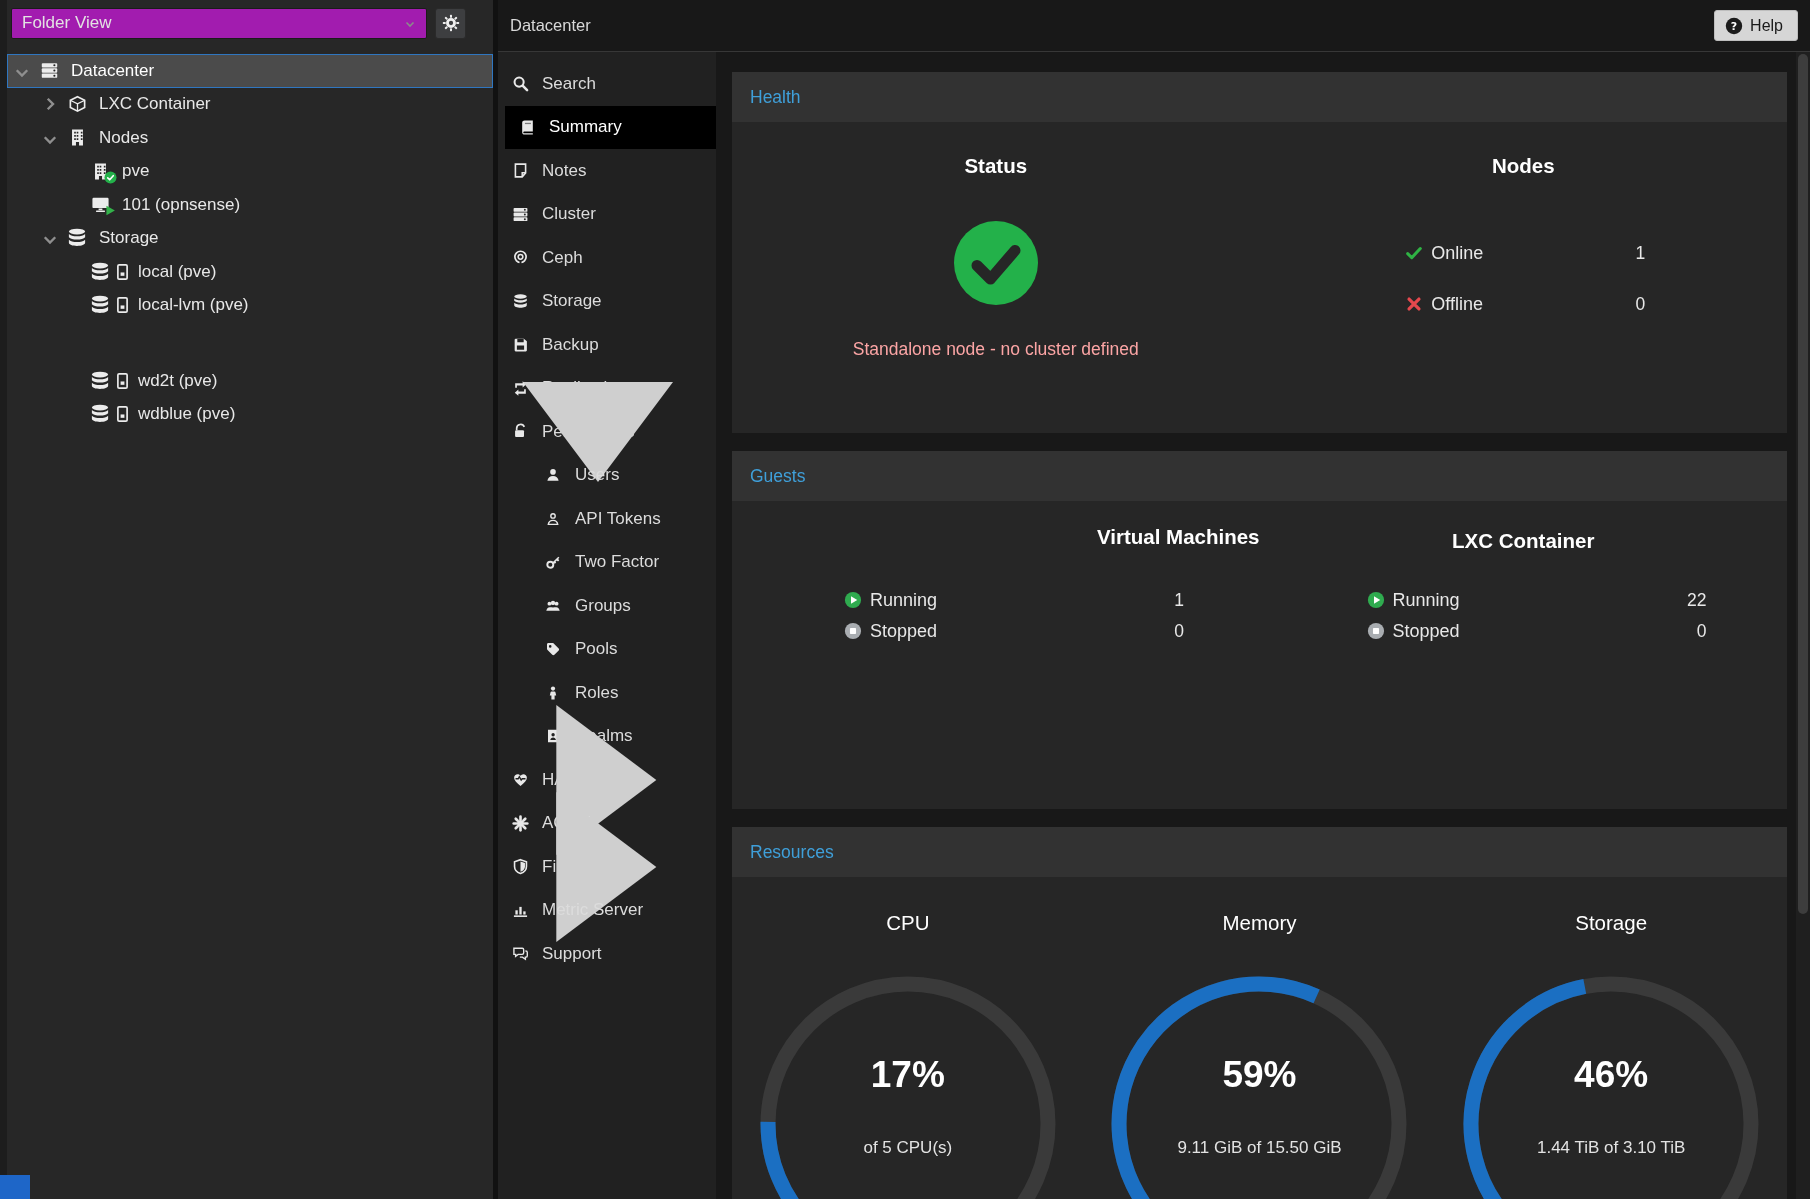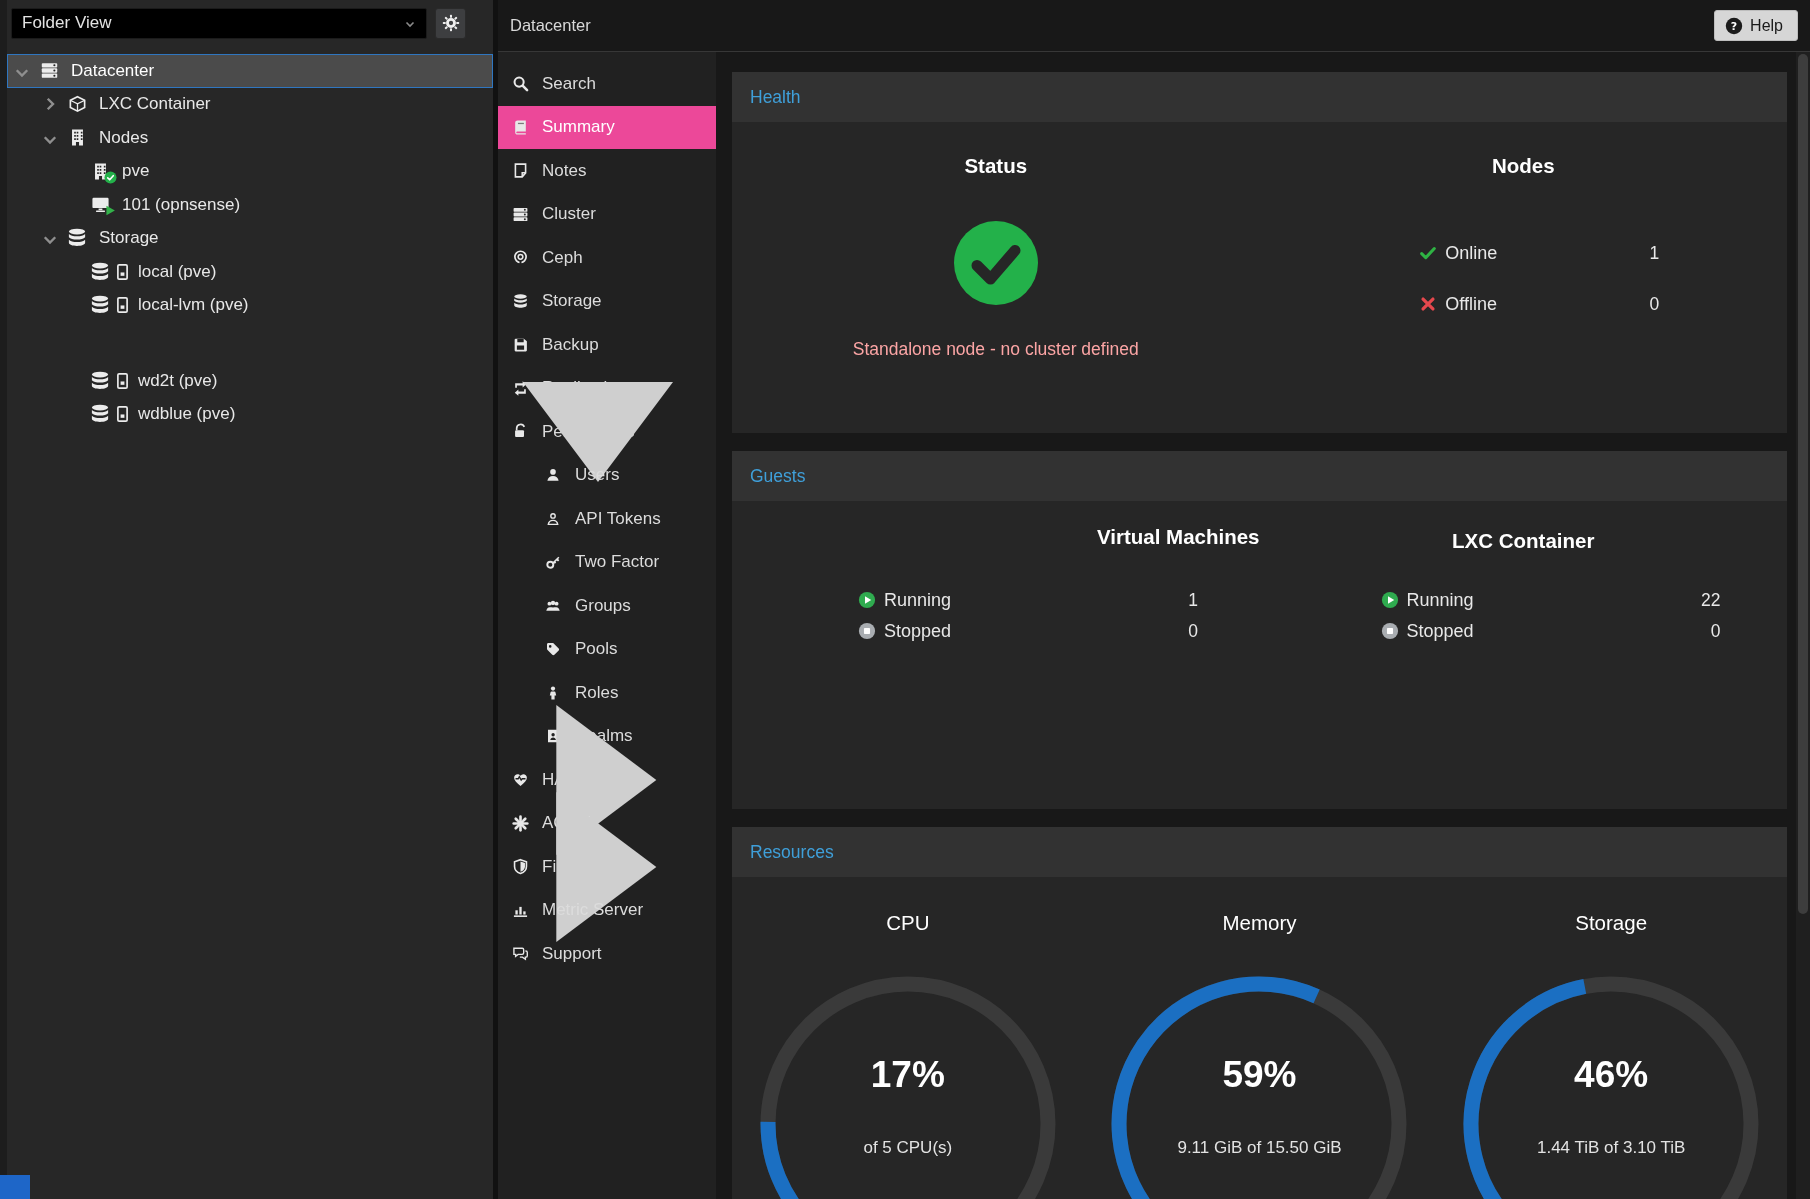--- a/index.html
+++ b/index.html
@@ -11,21 +11,21 @@
   }
   .app { display:flex; width:100%; height:100%; }
 
   
   .tree-panel {
     width:493px; background:#272727; border-left:7px solid #1d1d1d;
     flex:0 0 auto; display:flex; flex-direction:column;
   }
   .tree-toolbar { height:46px; display:flex; align-items:center; padding:0 27px 0 4px; }
   .combo {
-    flex:1; height:31px; background:#000000; border:1px solid #1b1b1b; border-radius:2px;
+    flex:1; height:31px; background:#a21caf; border:1px solid #1b1b1b; border-radius:2px;
     display:flex; align-items:center; justify-content:space-between;
     padding:0 10px; font-size:17px; color:#e3e3e3; cursor:pointer;
   }
   .combo .icon { color:#8a8a8a; }
   .gear-btn {
     width:31px; height:31px; margin-left:8px; background:#3d3e40; border:1px solid #2a2a2a;
     border-radius:3px; display:flex; align-items:center; justify-content:center; color:#f0f0f0;
     cursor:pointer;
   }
   .tree { padding-top:8px; }
@@ -65,41 +65,41 @@
   .m-item {
     height:43.5px; display:flex; align-items:center; position:relative;
     font-size:17px; color:#dcdcdc; cursor:pointer;
   }
   .m-item .m-ico { width:20px; height:18px; margin-left:12px; display:flex; align-items:center; justify-content:center; color:#e8e8e8; flex:0 0 auto; }
   .m-item .m-ico svg { width:17px; height:17px; display:block; }
   .m-item.sub .m-ico { margin-left:45px; }
   .m-item.sub .m-ico svg { width:16px; height:16px; }
   .m-label { margin-left:12px; white-space:nowrap; }
   .m-caret { position:absolute; right:18px; color:#cfcfcf; display:flex; }
-  .m-item.sel { background:#ec4899; color:#fff; }
+  .m-item.sel { background:#000000; color:#fff;margin-left:7px; }
   .m-item.hov { background:#585858; color:#fff; }
 
   
   .content { flex:1; background:#181818; padding:20px 23px 0 16px; position:relative; min-width:0; overflow:hidden; }
   .panel { background:#262626; margin-bottom:18px; }
   .panel-header { height:50px; background:#323232; display:flex; align-items:center; padding:0 18px; }
   .panel-title { color:#3f9fd9; font-size:17.5px; }
   .panel-body { position:relative; }
   #health-body { height:311px; }
   #guests-body { height:308px; }
   #resources-body { height:330px; }
 
   .half { position:absolute; top:0; height:100%; width:50%; }
   .half.l { left:0; } .half.r { left:50%; }
   .col-heading { position:absolute; top:32px; left:0; right:0; text-align:center; font-size:20.5px; font-weight:bold; color:#fff; }
   #status-circle { position:absolute; left:50%; top:97px; margin-left:-44px; width:88px; height:88px; }
   #status-message { position:absolute; top:217px; left:0; right:0; text-align:center; font-size:17.5px; color:#fca5a5; }
 
   .kv-block { position:absolute; left:50%; width:240px; margin-left:-120px; }
-  .kv-row { position:absolute; left:16px; width:100%; display:flex; align-items:center; height:34px; }
+  .kv-row { position:absolute; left:2px; width:100%; display:flex; align-items:center; height:34px; }
   .kv-row .icon { width:18px; height:18px; flex:0 0 auto; display:block; }
   .kv-label { margin-left:8px; font-size:18px; color:#e8e8e8; }
   .kv-value { margin-left:auto; font-size:17.5px; color:#e8e8e8; }
 
   .guest-block { position:absolute; left:110px; width:340px; }
   .half.r .guest-block { left:105px; }
 
   
   .res-row { display:flex; height:100%; }
   .res-col { width:33.333%; display:flex; flex-direction:column; align-items:center; padding-top:32px; }

